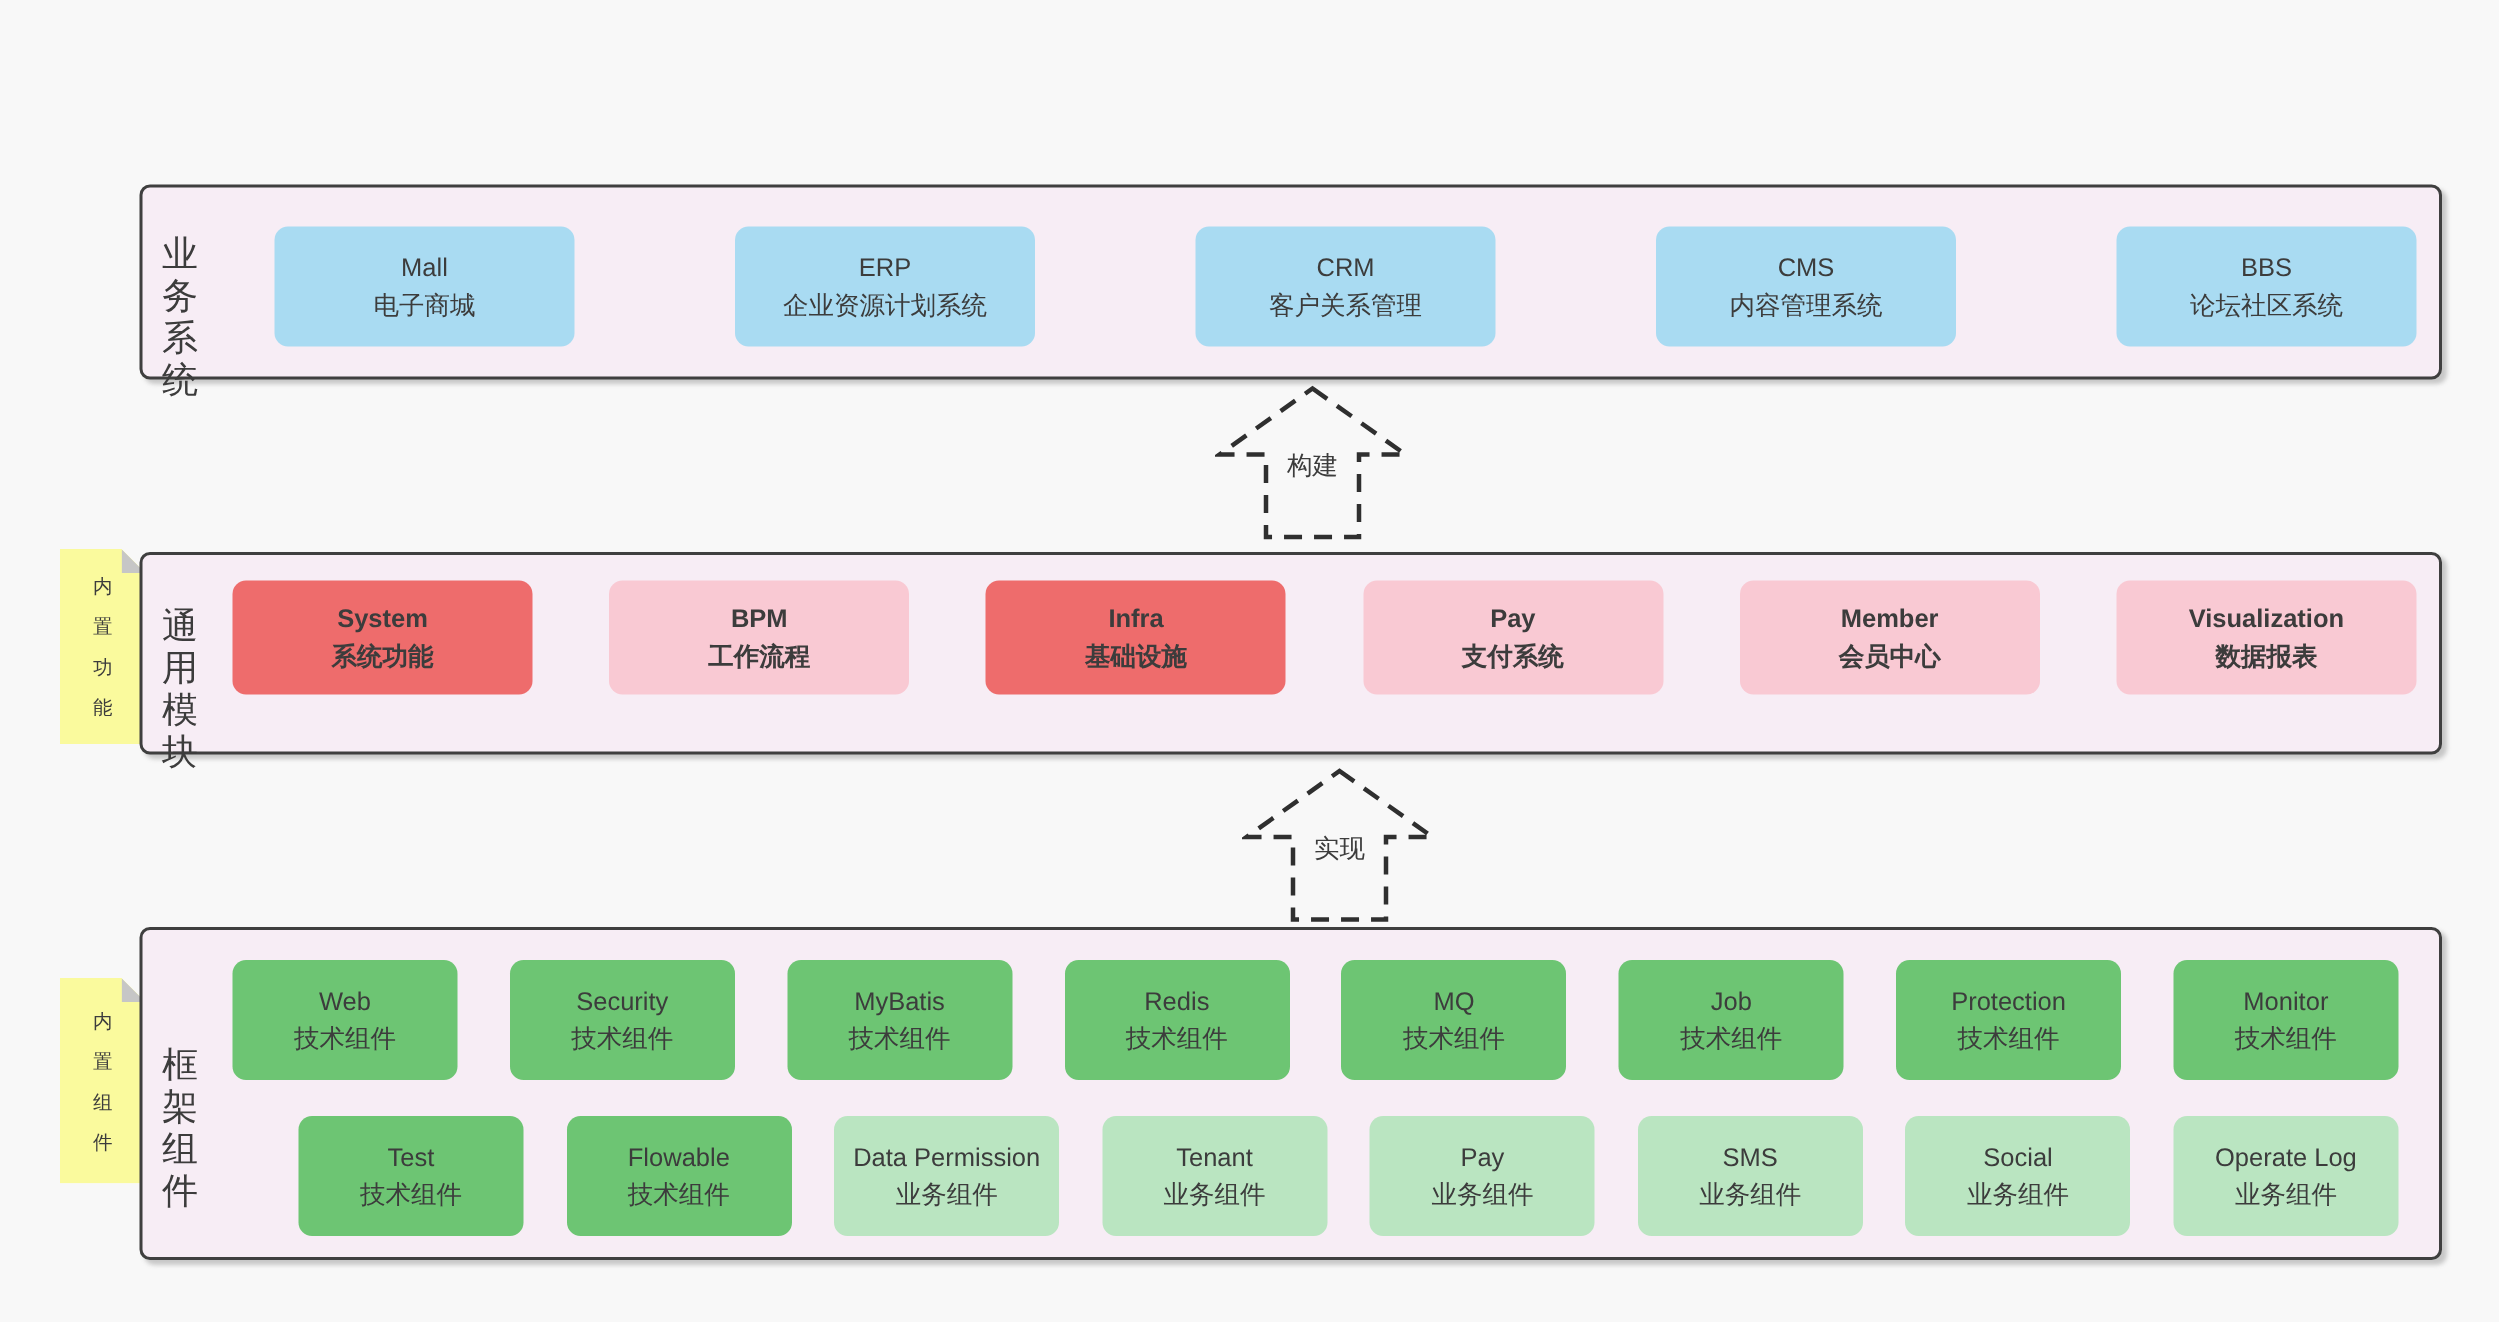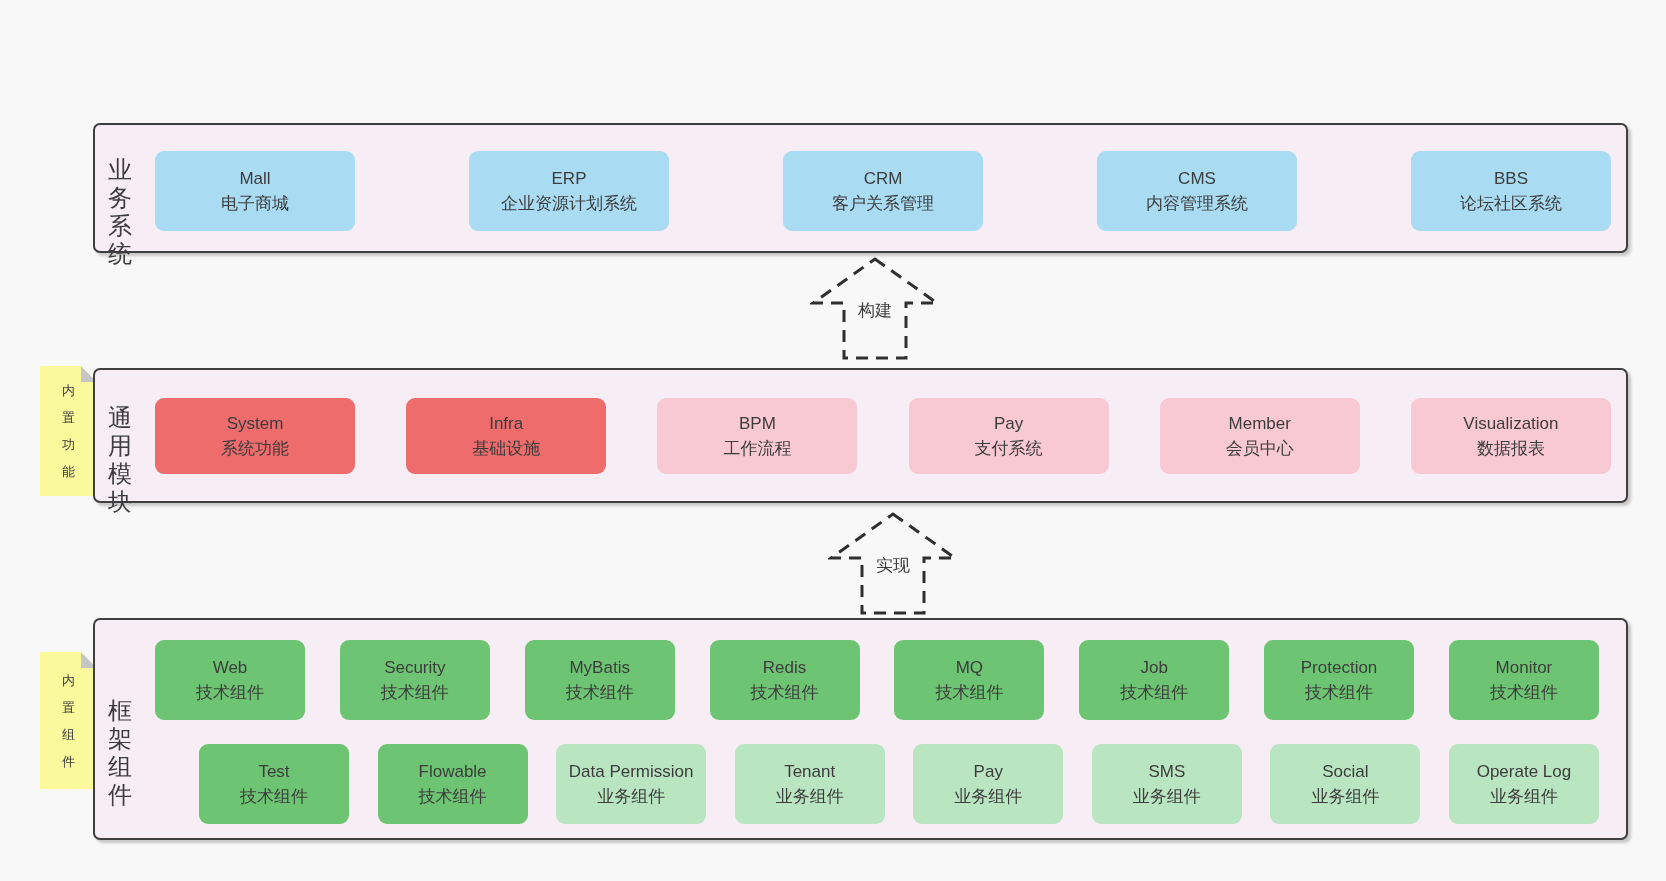--- a/index.html
+++ b/index.html
@@ -20,22 +20,22 @@
   }
   #panel1{top:123px;height:130px;}
   #panel2{top:368px;height:135px;}
   #panel3{top:618px;height:222px;}
   .panel-label{
     position:absolute;left:13px;top:50%;transform:translateY(-50%);
     width:24px;font-size:24px;line-height:28px;word-break:break-all;
     color:var(--text);margin-top:24px;
   }
   .box-row{position:absolute;left:60px;right:15px;display:flex;justify-content:space-between;}
-  #panel1 .box-row{top:26px;}
-  #panel2 .box-row{top:28px;}
+  #panel1 .box-row{top:26px;margin-left:28px;}
+  #panel2 .box-row{top:17px;font-weight:bold;}
   #panel3 .row1{top:20px;right:27px;gap:30px;}
   #panel3 .row2{top:124px;right:27px;padding-left:44px;}
   .box{
     border-radius:9px;display:flex;flex-direction:column;align-items:center;justify-content:center;
     text-align:center;font-size:17px;line-height:25px;box-sizing:border-box;padding:2px 12px;
   }
   .w200{width:200px;height:80px;}
   .w150{width:150px;height:80px;}
   #panel2 .box{height:76px;}
   .blue{background:var(--blue-box);}
@@ -107,27 +107,27 @@
   <span class="note-fold"></span>
 </div>
 
 <div class="panel" id="panel2">
   <div class="panel-label">通用模块</div>
   <div class="box-row">
     <div class="box w200 red">
       <span>System</span>
       <span>系统功能</span>
     </div>
+    <div class="box w200 pink">
+      <span>BPM</span>
+      <span>工作流程</span>
+    </div>
     <div class="box w200 red">
       <span>Infra</span>
       <span>基础设施</span>
-    </div>
-    <div class="box w200 pink">
-      <span>BPM</span>
-      <span>工作流程</span>
     </div>
     <div class="box w200 pink">
       <span>Pay</span>
       <span>支付系统</span>
     </div>
     <div class="box w200 pink">
       <span>Member</span>
       <span>会员中心</span>
     </div>
     <div class="box w200 pink">

